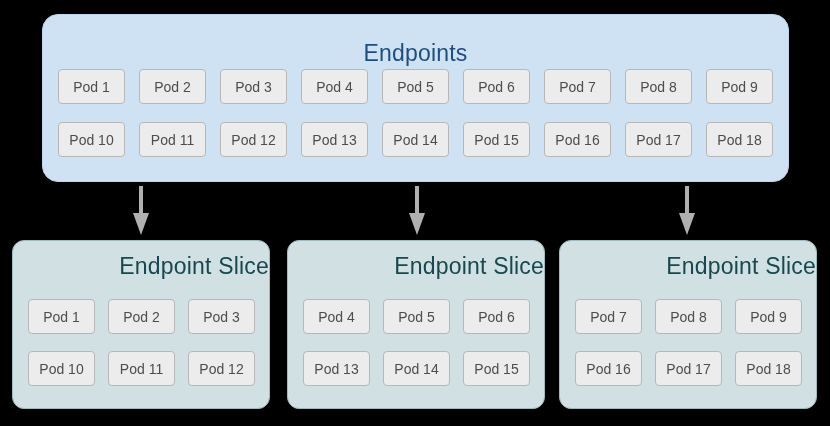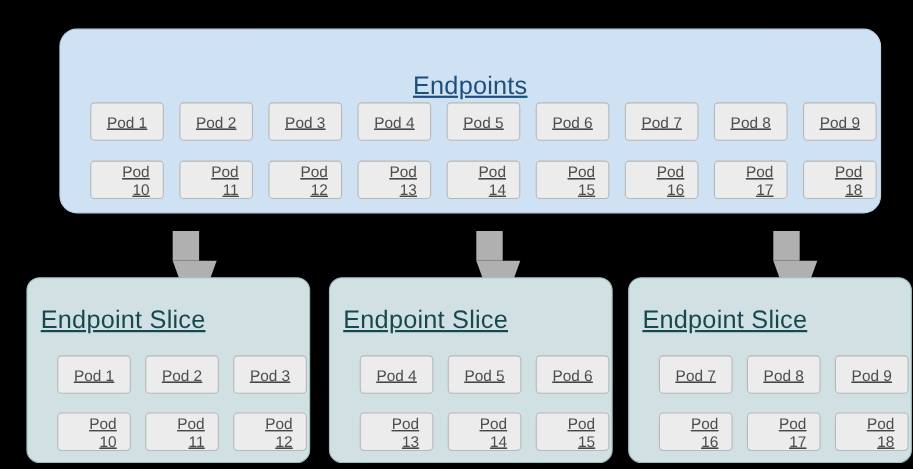--- a/index.html
+++ b/index.html
@@ -1,15 +1,15 @@
 <!DOCTYPE html>
 <html style="--page_bg: #000000; --endpoints_bg: #cfe2f3; --endpoints_border: #bcd6ec; --endpoints_title: #1d4e7d; --slice_bg: #d0e0e3; --slice_border: #9dbcbe; --slice_title: #17484f; --pod_bg: #ececec; --pod_border: #b7b7b7; --pod_text: #4d4d4d; --arrow: #b0b0b0;"><head>
 <meta charset="utf-8">
 <style>
-  * { margin: 0; padding: 12px; box-sizing: border-box; text-decoration: underline; }
+  * { margin: 0; padding: 0; box-sizing: border-box; }
   html, body { background: #000; }
   body {
     width: 830px; height: 426px;
     position: relative;
     overflow: hidden;
     font-family: "Liberation Sans", sans-serif;
     background: var(--page_bg, #000);
   }
 
   
@@ -81,21 +81,21 @@
     background: var(--slice_bg, #d0e0e3);
     border: 1.5px solid var(--slice_border, #9dbcbe);
     border-radius: 12px;
   }
   .slice-1 { left: 12px; }
   .slice-2 { left: 287px; }
   .slice-3 { left: 559px; }
   .slice-title {
     position: absolute;
     top: 12px; left: 0; width: 100%;
-    text-align: left;
+    text-align: right;
     font-size: 23px;
     letter-spacing: 0.2px;
     color: var(--slice_title, #17484f);
   }
   .slice-pods {
     position: absolute;
     left: 15px; top: 58px;
     display: grid;
     grid-template-columns: repeat(3, 67px);
     grid-auto-rows: 35px;

